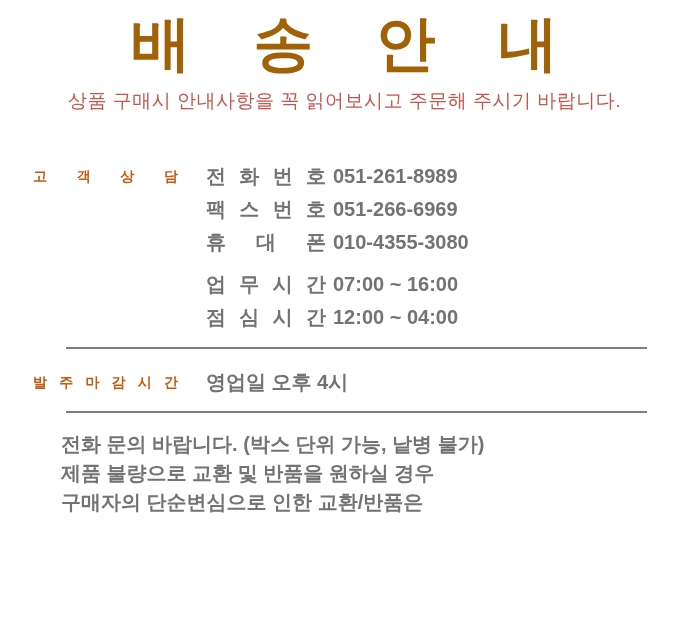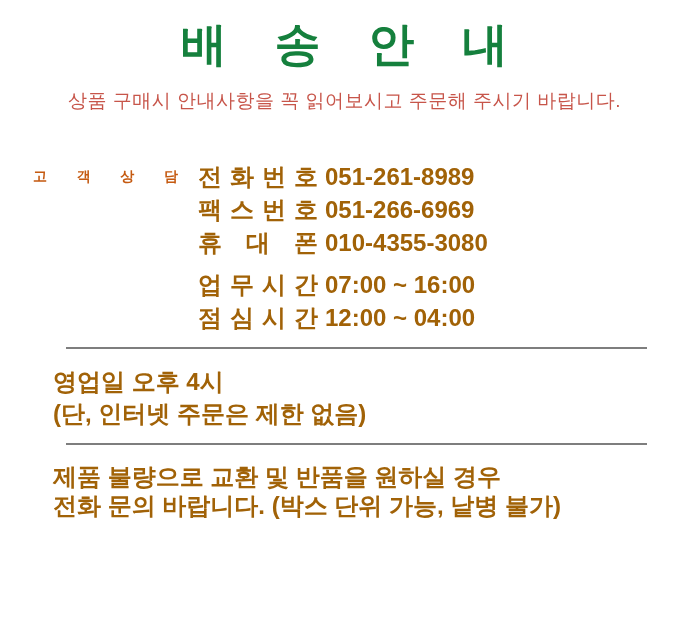--- a/index.html
+++ b/index.html
@@ -9,23 +9,23 @@
     height: 638px;
     font-family: "Liberation Sans", "DejaVu Sans", sans-serif;
     color: #3b3b3b;
     overflow: hidden;
   }
   .page { width: 689px; height: 638px; background: #ffffff; }
 
   
   .header { text-align: center; padding-top: 16px; }
   .page-title {
-    font-size: 46px;
+    font-size: 60px;
     font-weight: 700;
-    color: #15803d;
+    color: #a16207;
     letter-spacing: 0.38em;
     line-height: 56px;
     white-space: nowrap;
     text-indent: 0.38em; 
   }
   .page-subtitle {
     margin-top: 16px;
     font-size: 19px;
     font-weight: 400;
     color: #c7554a;
@@ -40,24 +40,24 @@
     width: 145px;
     font-size: 14px;
     font-weight: 700;
     color: #c55a11;
     line-height: 33px;
     text-align: justify;
     text-align-last: justify;
     white-space: normal;
   }
   .section-content {
-    margin-left: 20px;
-    font-size: 24px;
+    margin-left: 28px;
+    font-size: 20px;
     font-weight: 700;
-    color: #a16207;
+    color: #737373;
     line-height: 33px;
   }
   .info-row { white-space: nowrap; }
   .inline-label {
     display: inline-block;
     width: 120px;
     text-align: justify;
     text-align-last: justify;
     vertical-align: top;
     margin-right: 7px;
@@ -108,29 +108,30 @@
         </div>
         <div class="info-row">
           <span class="inline-label">점 심 시 간</span><span class="info-value">12:00 ~ 04:00</span>
         </div>
       </div>
     </div>
 
     <hr class="divider">
 
     <div class="section section-deadline">
+      <div class="section-label">발 주 마 감 시 간</div>
       <div class="section-content">
         <div class="info-row">영업일 오후 4시</div>
-        <div class="info-row">(단, 인터넷 주문은 제한 없음)</div>
       </div>
     </div>
 
     <hr class="divider">
 
     <div class="section section-exchange">
       <div class="section-content">
+        <div class="info-row">전화 문의 바랍니다. (박스 단위 가능, 낱병 불가)</div>
         <div class="info-row">제품 불량으로 교환 및 반품을 원하실 경우</div>
-        <div class="info-row">전화 문의 바랍니다. (박스 단위 가능, 낱병 불가)</div>
+        <div class="info-row">구매자의 단순변심으로 인한 교환/반품은</div>
       </div>
     </div>
 
   </div>
 </div>
 
 </body></html>

